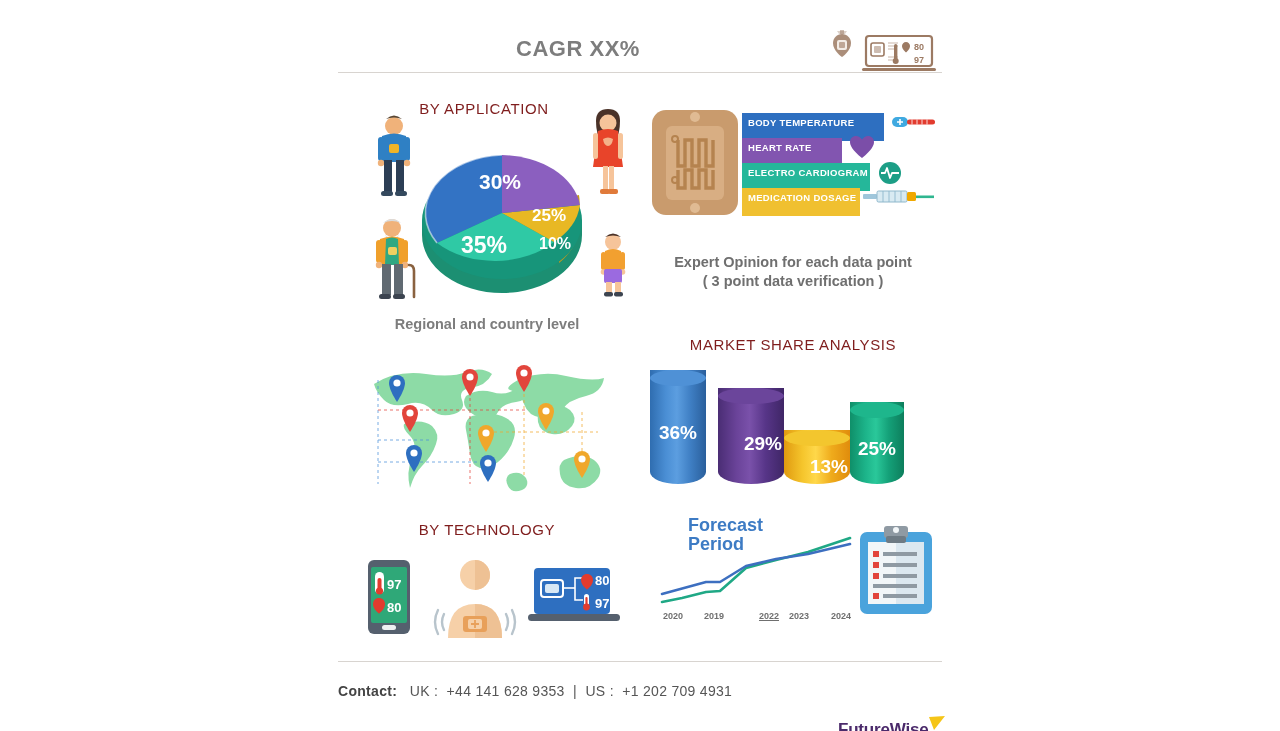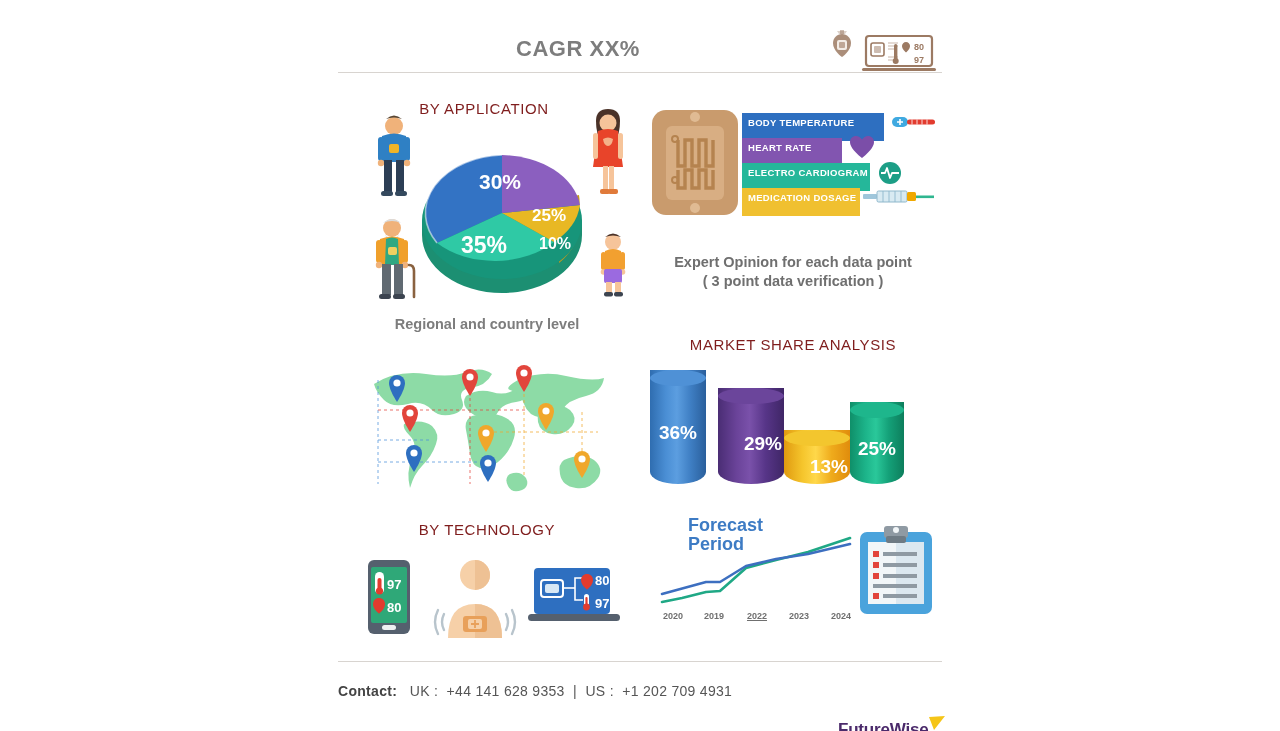--- a/index.html
+++ b/index.html
@@ -442,21 +442,21 @@
     </div>
 
     <svg style="position:absolute;left:10px;top:20px;" width="200" height="80" viewBox="0 0 200 80">
       <polyline points="4,70 24,66 48,60 62,59 88,36 118,28 150,20 192,6" fill="none" stroke="#1FA885" stroke-width="2.6" stroke-linejoin="round" stroke-linecap="round"></polyline>
       <polyline points="4,62 26,56 48,50 62,50 88,34 118,27 150,22 192,12" fill="none" stroke="#3D6FC0" stroke-width="2.6" stroke-linejoin="round" stroke-linecap="round"></polyline>
     </svg>
 
     <div class="fc-years">
       <span class="fc-year" style="left:4px;">2020</span>
       <span class="fc-year" style="left:45px;">2019</span>
-      <span class="fc-year" style="left:88px;text-decoration:underline;">2022</span>
+      <span class="fc-year" style="left:100px;text-decoration:underline;">2022</span>
       <span class="fc-year" style="left:130px;">2023</span>
       <span class="fc-year" style="left:172px;">2024</span>
     </div>
 
     <svg style="position:absolute;left:212px;top:14px;" width="72" height="88" viewBox="0 0 72 88">
       <rect x="0" y="6" width="72" height="82" rx="7" fill="#4AA3DC"></rect>
       <rect x="8" y="16" width="56" height="62" fill="#f2f6f8"></rect>
       <rect x="36" y="16" width="28" height="62" fill="#dce8f0"></rect>
       <rect x="24" y="0" width="24" height="12" rx="3" fill="#8f9aa3"></rect>
       <circle cx="36" cy="4" r="3" fill="#f2f6f8"></circle>

